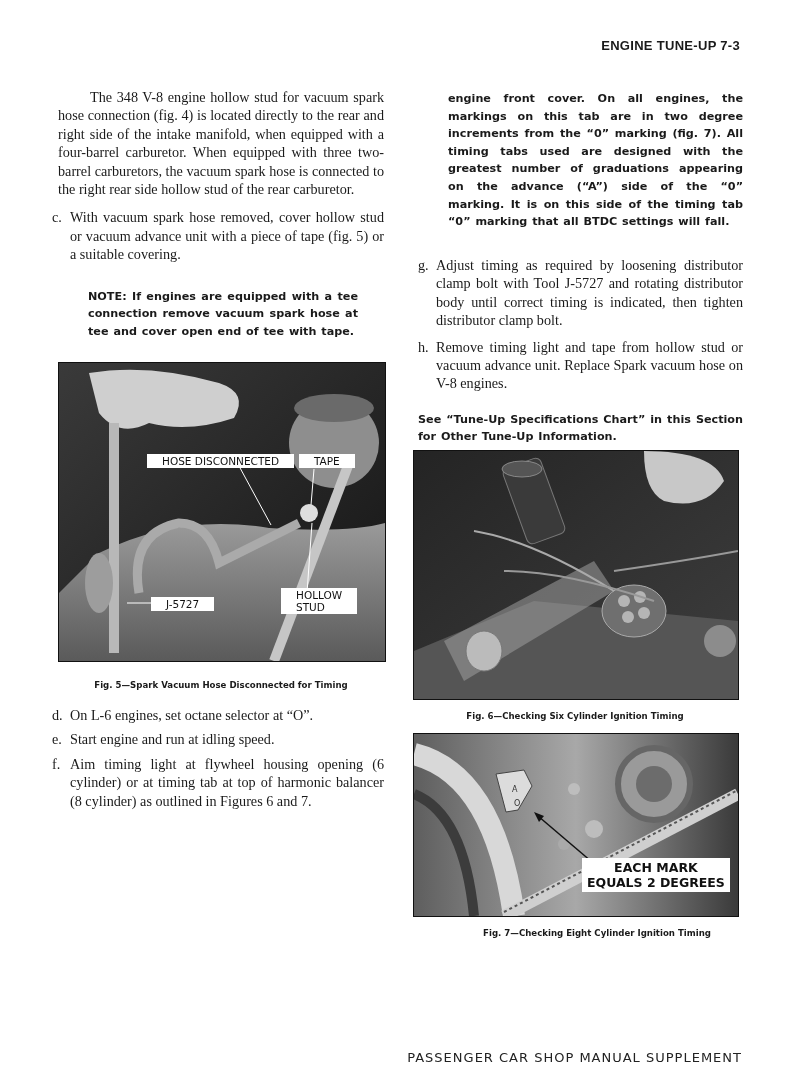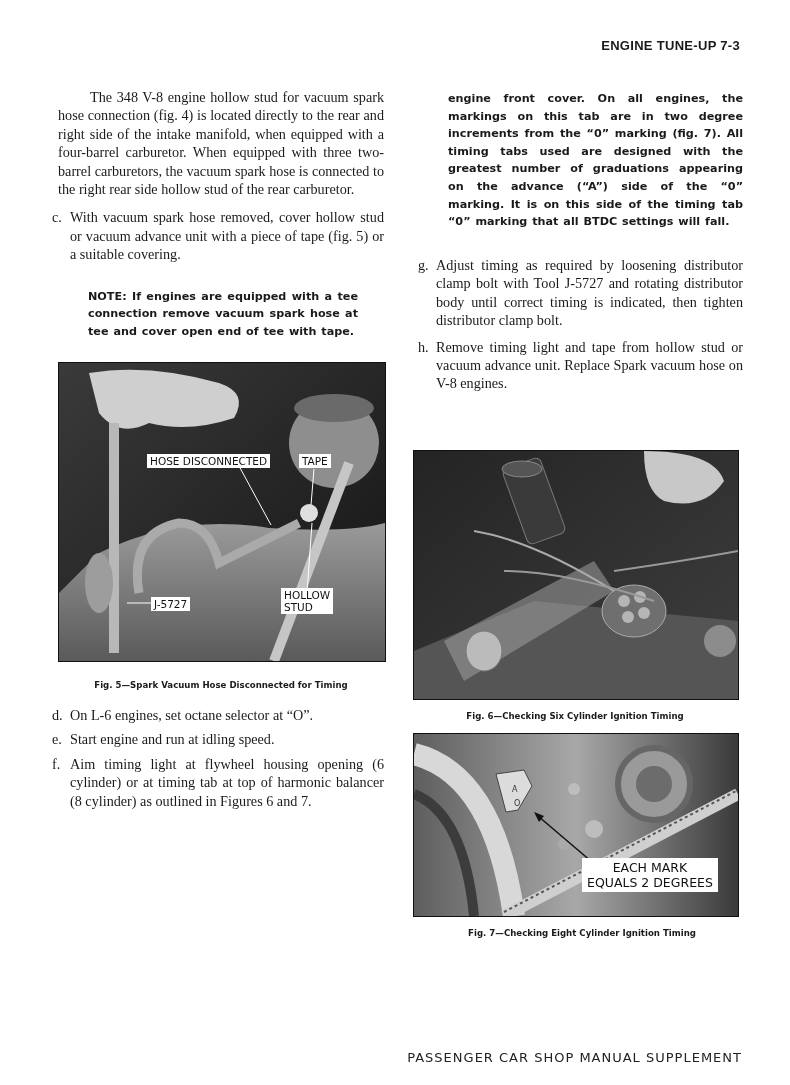--- a/index.html
+++ b/index.html
@@ -35,24 +35,24 @@
     text-align: justify; word-spacing: 1px; margin: 0;
   }
 
   .figure { position: absolute; background: #2a2a2a; border: 1px solid #111; overflow: hidden; }
   .caption {
     position: absolute; font-family: "DejaVu Sans", sans-serif; font-weight: bold; font-size: 8.6px;
     text-align: center;
   }
   .callout {
     position: absolute; background: #ffffff; color: #111;
-    font-family: "DejaVu Sans", sans-serif; font-size: 10.5px; line-height: 12px; padding: 1px 3px;
+    font-family: "DejaVu Sans", sans-serif; font-size: 10.5px; line-height: 12px; padding: 1px 15px;
     white-space: nowrap;
   }
-  .callout-lg { font-size: 12.5px; line-height: 15px; padding: 2px 5px; text-align: center; }
+  .callout-lg { font-size: 12.5px; line-height: 15px; padding: 2px 5px; text-align: center; font-weight: bold; }
 
   .footer {
     position: absolute; top: 1050px; right: 48px;
     font-family: "DejaVu Sans", sans-serif; font-size: 13px; letter-spacing: 1px; color: #222;
   }
   svg { display: block; }
 </style>
 </head>
 <body>
 
@@ -133,20 +133,21 @@
 </div>
 <div class="col col-right" style="top:256px;">
   <div class="item">
     <span class="label">g.</span>
     <span class="txt">Adjust timing as required by loosening distributor clamp bolt with Tool J-5727 and rotating distributor body until correct timing is indicated, then tighten distributor clamp bolt.</span>
   </div>
   <div class="item" style="margin-top:8px;">
     <span class="label">h.</span>
     <span class="txt">Remove timing light and tape from hollow stud or vacuum advance unit. Replace Spark vacuum hose on V-8 engines.</span>
   </div>
+  <p class="bold-para" style="margin-top:18px;">See “Tune-Up Specifications Chart” in this Section for Other Tune-Up Information.</p>
 </div>
 
 <div class="figure" style="left:413px; top:450px; width:324px; height:248px;">
   <svg width="324" height="248" viewBox="0 0 324 248">
     <defs>
       <linearGradient id="g6a" x1="0" y1="0" x2="1" y2="1">
         <stop offset="0" stop-color="#242424"></stop>
           <stop offset="1" stop-color="#3e3e3e"></stop>
       </linearGradient>
     </defs>
@@ -205,15 +206,15 @@
     <circle cx="150" cy="110" r="6" fill="#aaa"></circle>
 
     <line x1="178" y1="128" x2="124" y2="82" stroke="#111" stroke-width="1.5"></line>
     <polygon points="120,78 130,82 125,88" fill="#111"></polygon>
   </svg>
   <div class="callout callout-lg" style="left:168px; top:124px;">
     <span>EACH MARK</span><br>
     <span>EQUALS 2 DEGREES</span>
   </div>
 </div>
-<div class="caption" style="left:420px; top:928px; width:324px;">Fig. 7—Checking Eight Cylinder Ignition Timing</div>
+<div class="caption" style="left:435px; top:928px; width:324px;">Fig. 7—Checking Eight Cylinder Ignition Timing</div>
 
 <div class="footer">PASSENGER CAR SHOP MANUAL SUPPLEMENT</div>
 
 </body></html>

